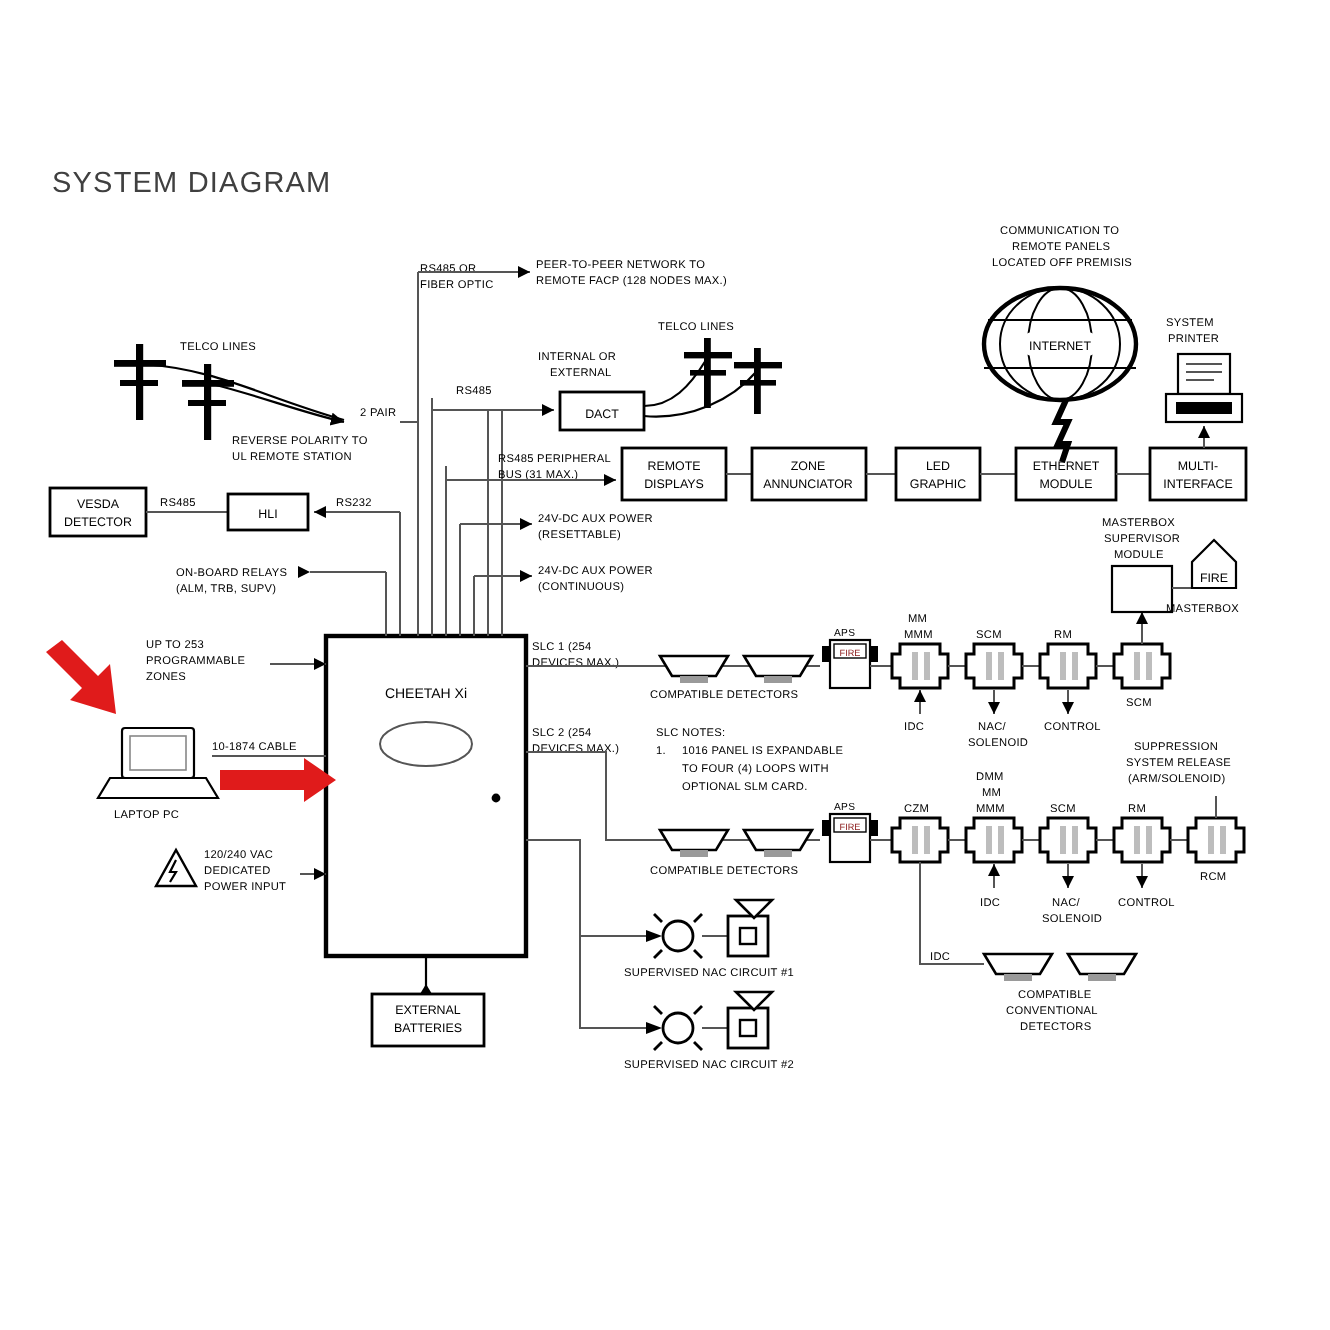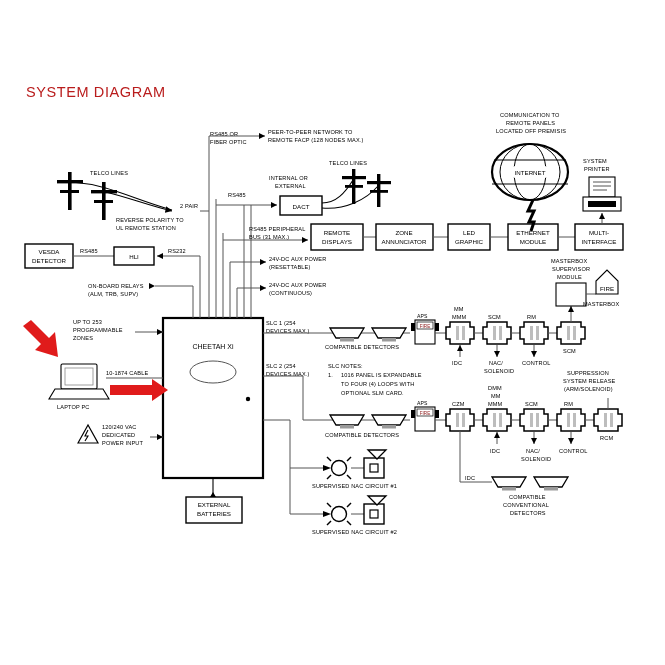--- a/index.html
+++ b/index.html
@@ -1,18 +1,18 @@
 <!DOCTYPE html>
 <html><head>
 <meta charset="utf-8">
 <style>
   html,body{margin:0;padding:0;background:#ffffff;}
   body{width:665px;height:665px;font-family:"Liberation Sans",sans-serif;color:#000;overflow:hidden;}
   #stage{position:relative;width:665px;height:665px;background:#fff;}
-  #title{position:absolute;left:26px;top:84px;font-size:14.5px;letter-spacing:.6px;color:#b91c1c;font-weight:400;}
+  #title{position:absolute;left:26px;top:84px;font-size:14.5px;letter-spacing:.6px;color:#404040;font-weight:400;}
   svg#diagram{position:absolute;left:0;top:0;width:665px;height:665px;}
   .lbl{font-family:"Liberation Sans",sans-serif;font-size:5.6px;fill:#000;letter-spacing:.15px;}
   .lbl.sm{font-size:5.1px;}
   .boxtxt{font-family:"Liberation Sans",sans-serif;font-size:6.2px;fill:#000;text-anchor:middle;}
   .panel-txt{font-family:"Liberation Sans",sans-serif;font-size:7px;fill:#000;text-anchor:middle;}
   .ln{stroke:#555;stroke-width:1;fill:none;}
   .lnk{stroke:#000;stroke-width:1.1;fill:none;}
   .bx{fill:#fff;stroke:#000;stroke-width:1.4;}
   .bx2{fill:#fff;stroke:#000;stroke-width:1.1;}
   .panel{fill:#fff;stroke:#000;stroke-width:2.2;}

